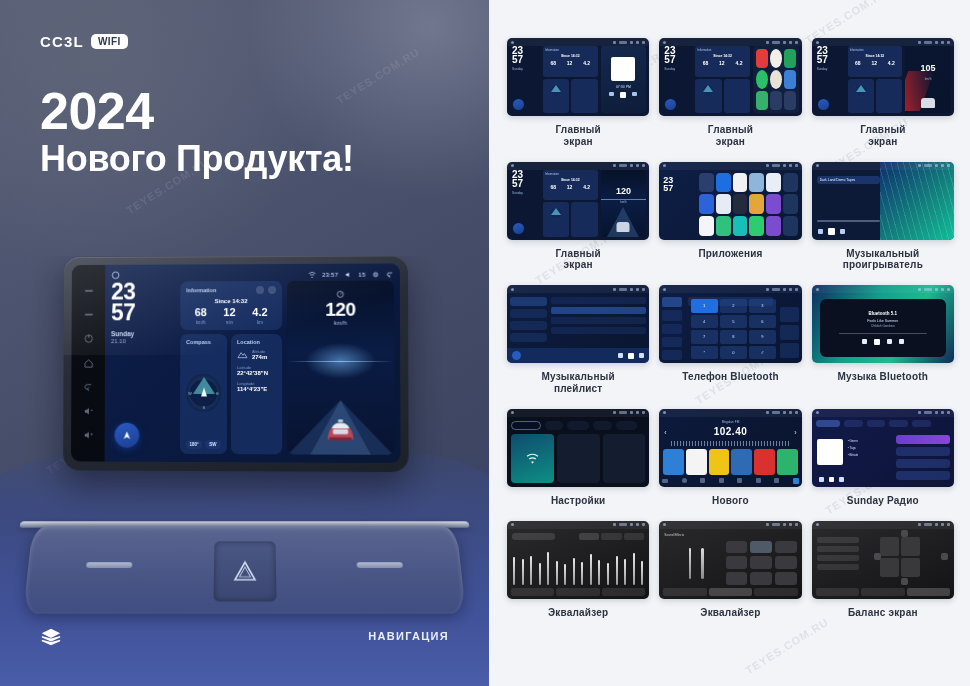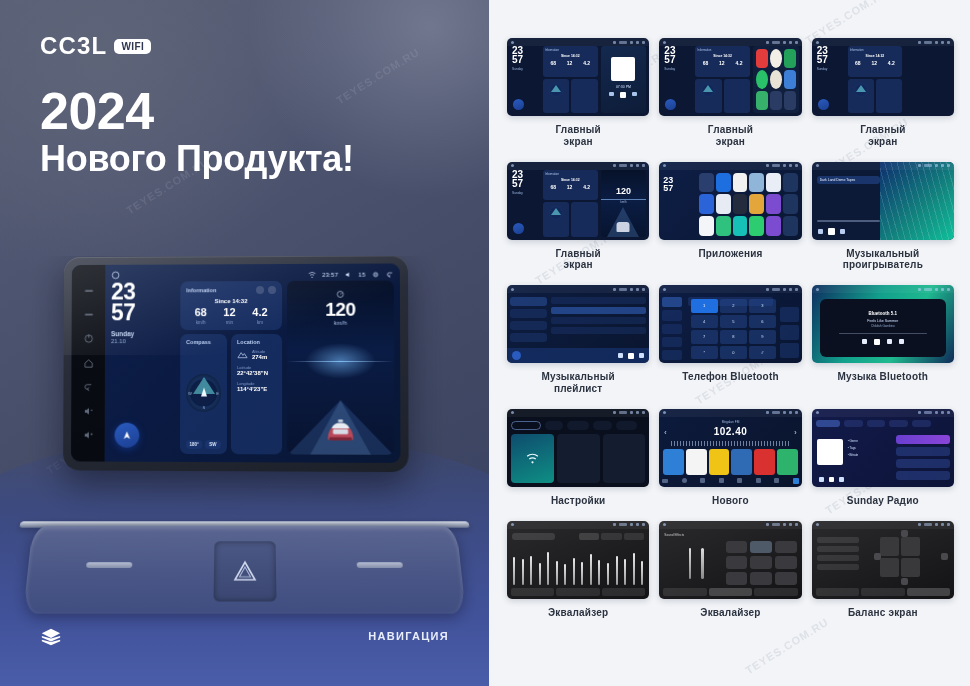--- a/index.html
+++ b/index.html
@@ -17,21 +17,21 @@
   }
   
   #hero .wash {
     position:absolute; inset:0;
     background:radial-gradient(ellipse 60% 40% at 88% 4%, rgba(200,206,220,.28), rgba(200,206,220,0) 62%);
     pointer-events:none;
   }
 
   
   #logo { position:absolute; left:40px; top:34px; display:flex; align-items:center; gap:7px; }
-  #logo .word { color:#fff; font-size:24px; font-weight:700; letter-spacing:1.2px; line-height:1; }
+  #logo .word { color:#fff; font-size:15px; font-weight:700; letter-spacing:1.2px; line-height:1; }
   #logo .badge {
     background:#fff; color:#2e3650; font-size:10px; font-weight:700; letter-spacing:.4px;
     padding:3px 7px 2px; border-radius:5px; line-height:1;
   }
 
   
   #headline { position:absolute; left:40px; top:85px; width:420px; }
   #headline .year { color:#fff; font-size:52px; font-weight:700; line-height:1.02; letter-spacing:-.5px; }
   #headline .l1, #headline .l2 { color:#fff; font-size:36px; font-weight:700; line-height:1.16; letter-spacing:-.3px; }
   #headline .l1 { margin-top:6px; }
@@ -653,20 +653,26 @@
                     <span>4.2</span>
                   </div>
                 </div>
               <div class="mLower">
                   <div>
                     <div class="mDial"></div>
                   </div>
                   <div></div>
                 </div>
             </div>
+            <div class="mRight" style="background:linear-gradient(160deg,#0a1530,#08142c)">
+              <div style="position:absolute;left:-4px;bottom:2px;width:26px;height:40px;background:linear-gradient(60deg,#c9252e,rgba(201,37,46,0));transform:skewX(-20deg)"></div>
+              <div style="position:absolute;left:0;right:0;top:26%;text-align:center;color:#fff;font-size:9px;font-weight:700">105</div>
+              <div style="position:absolute;left:0;right:0;top:46%;text-align:center;color:#9db6e0;font-size:3px">km/h</div>
+              <div style="position:absolute;left:50%;bottom:5px;transform:translateX(-50%);width:14px;height:10px;background:#d8dde8;border-radius:3px 3px 1px 1px"></div>
+            </div>
           </div>
         </div>
         <div class="caption"><span>Главный</span><br><span>экран</span></div>
       </div>
 
       <div class="cell">
         <div class="thumb">
           <div class="tbar">
               <span class="dotL"></span>
               <span class="grp">

